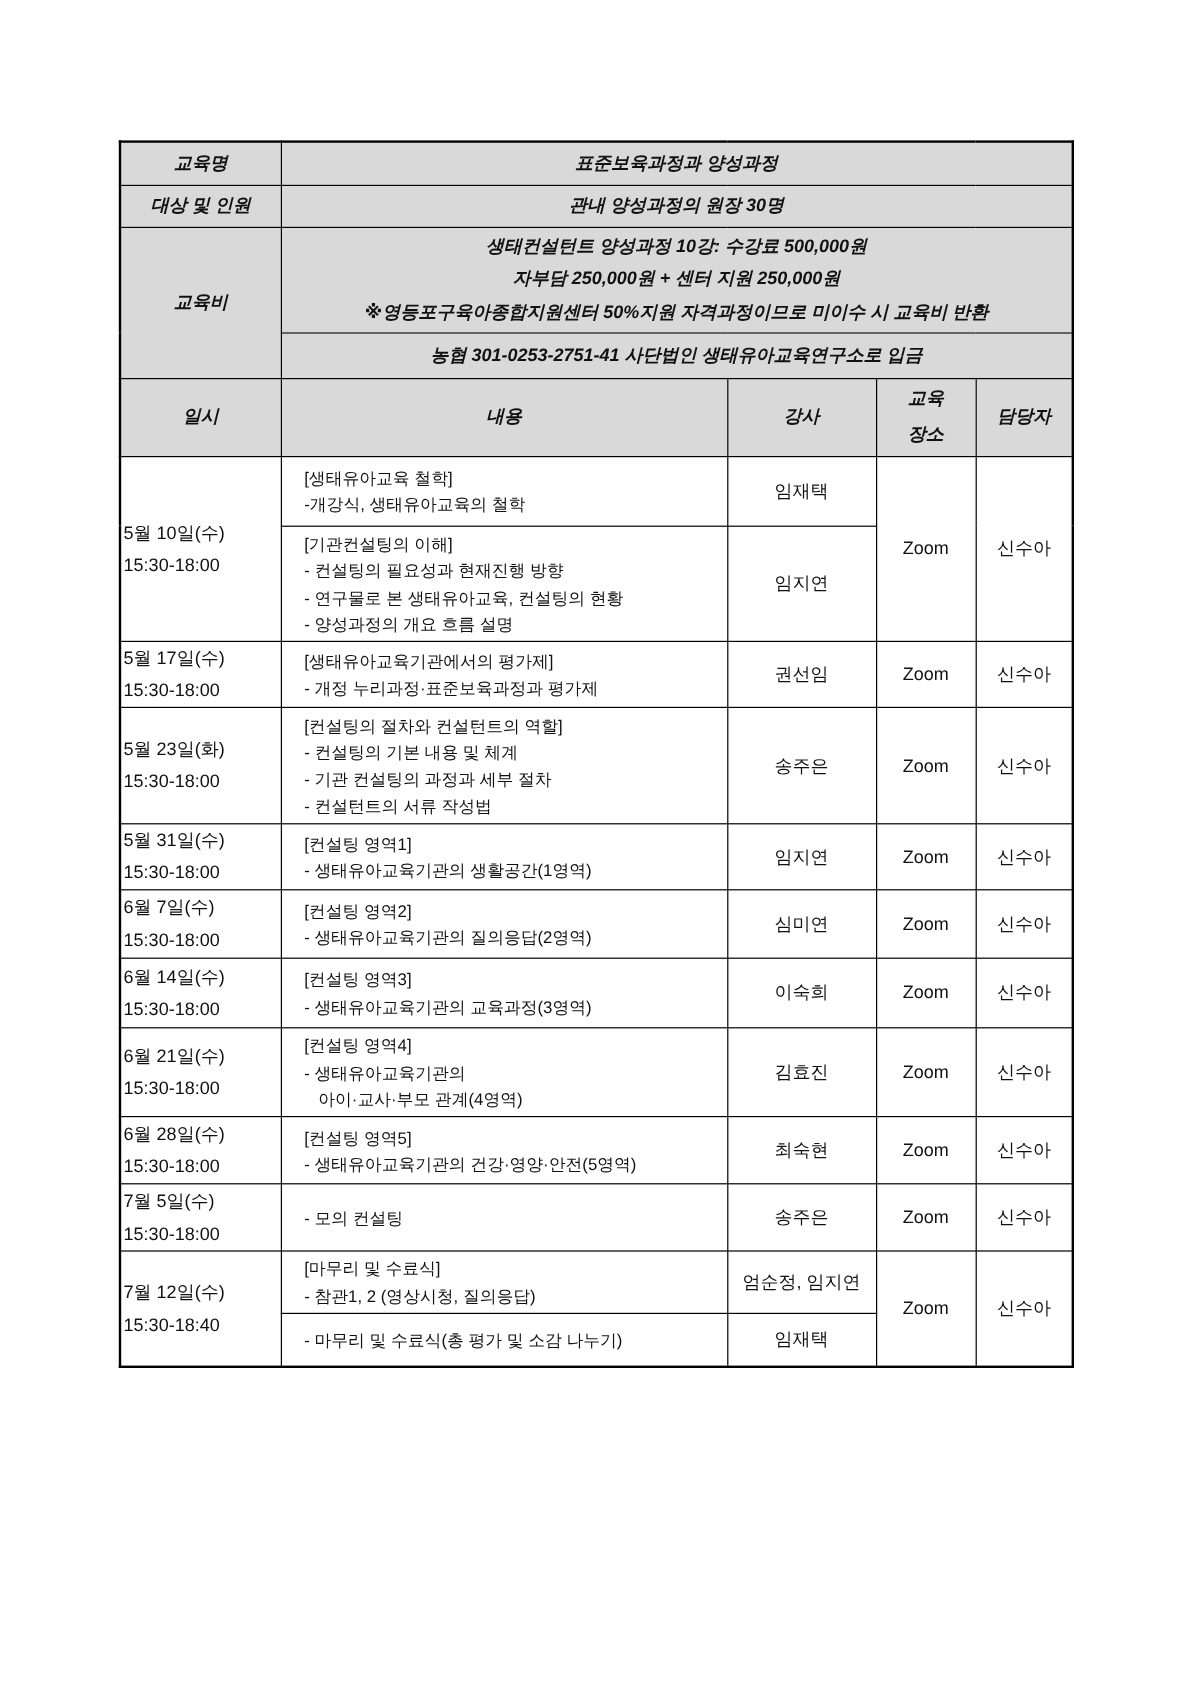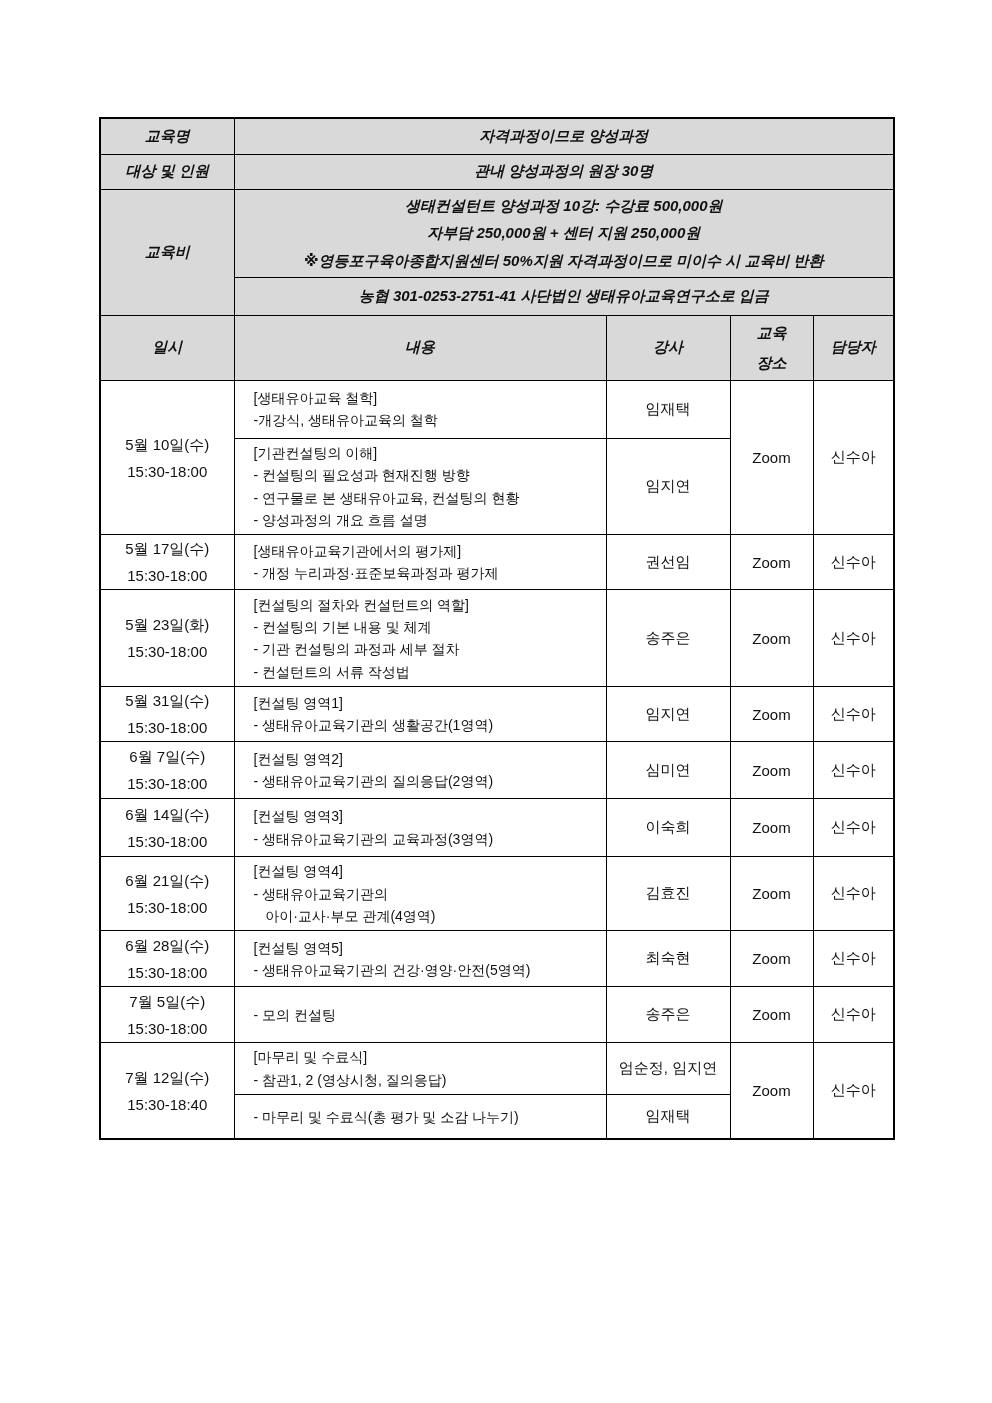--- a/index.html
+++ b/index.html
@@ -16,21 +16,21 @@
   }
   td,th { border:1px solid #000000; padding:2px 6px; vertical-align:middle; overflow:hidden; }
   
   th.label, td.val, tr.head th {
     background:#d9d9d9; font-weight:bold; font-size:15px; text-align:center;font-style:italic;
   }
   td.val.fee   { line-height:1.85; white-space:pre-line;margin-top:48px; }
   th.place-head{ white-space:pre-line; line-height:2.0; }
   
   td.date {
-    text-align:center; font-size:15px; white-space:pre-line; line-height:1.8; padding:0 2px;
+    font-size:15px; white-space:pre-line; line-height:1.8; padding:0 2px;
   }
   td.content {
     font-size:14px; text-align:left; white-space:pre-wrap; line-height:1.6; padding:3px 6px 3px 19px;
   }
   td.instructor, td.place, td.manager { text-align:center; font-size:15px; padding:12px 2px; }
 </style>
 </head>
 <body>
 
 <div class="doc">
@@ -39,21 +39,21 @@
       <col style="width:134px">
         <col style="width:372px">
         <col style="width:124px">
         <col style="width:83px">
         <col style="width:81px">
     </colgroup>
     <tbody>
 
       <tr style="height:36px">
         <th class="label">교육명</th>
-        <td class="val" colspan="4">자격과정이므로 양성과정</td>
+        <td class="val" colspan="4">표준보육과정과 양성과정</td>
       </tr>
       <tr style="height:35px">
         <th class="label">대상 및 인원</th>
         <td class="val" colspan="4">관내 양성과정의 원장 30명</td>
       </tr>
       <tr style="height:86px">
         <th class="label" rowspan="2">교육비</th>
         <td class="val fee" colspan="4">생태컨설턴트 양성과정 10강: 수강료 500,000원
 자부담 250,000원 + 센터 지원 250,000원
 ※영등포구육아종합지원센터 50%지원 자격과정이므로 미이수 시 교육비 반환</td>

